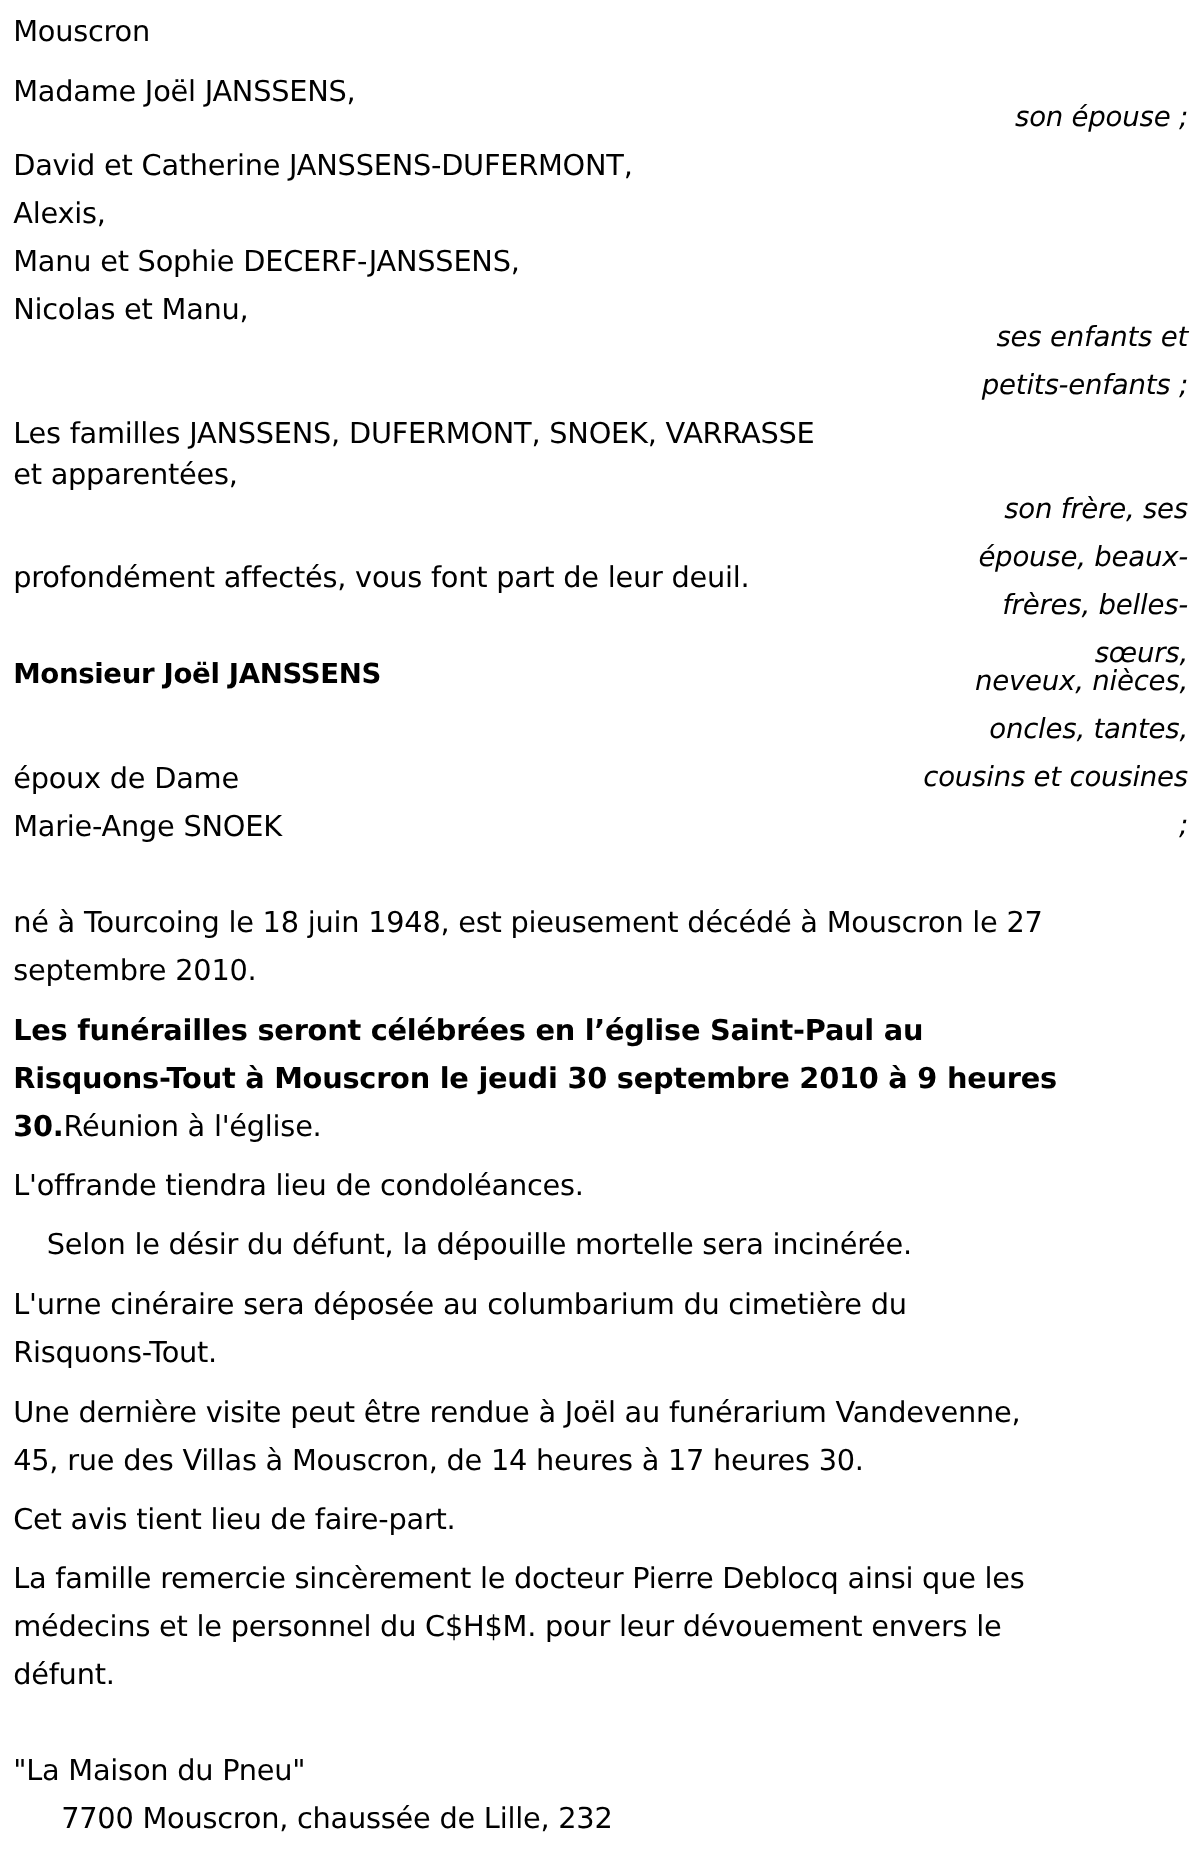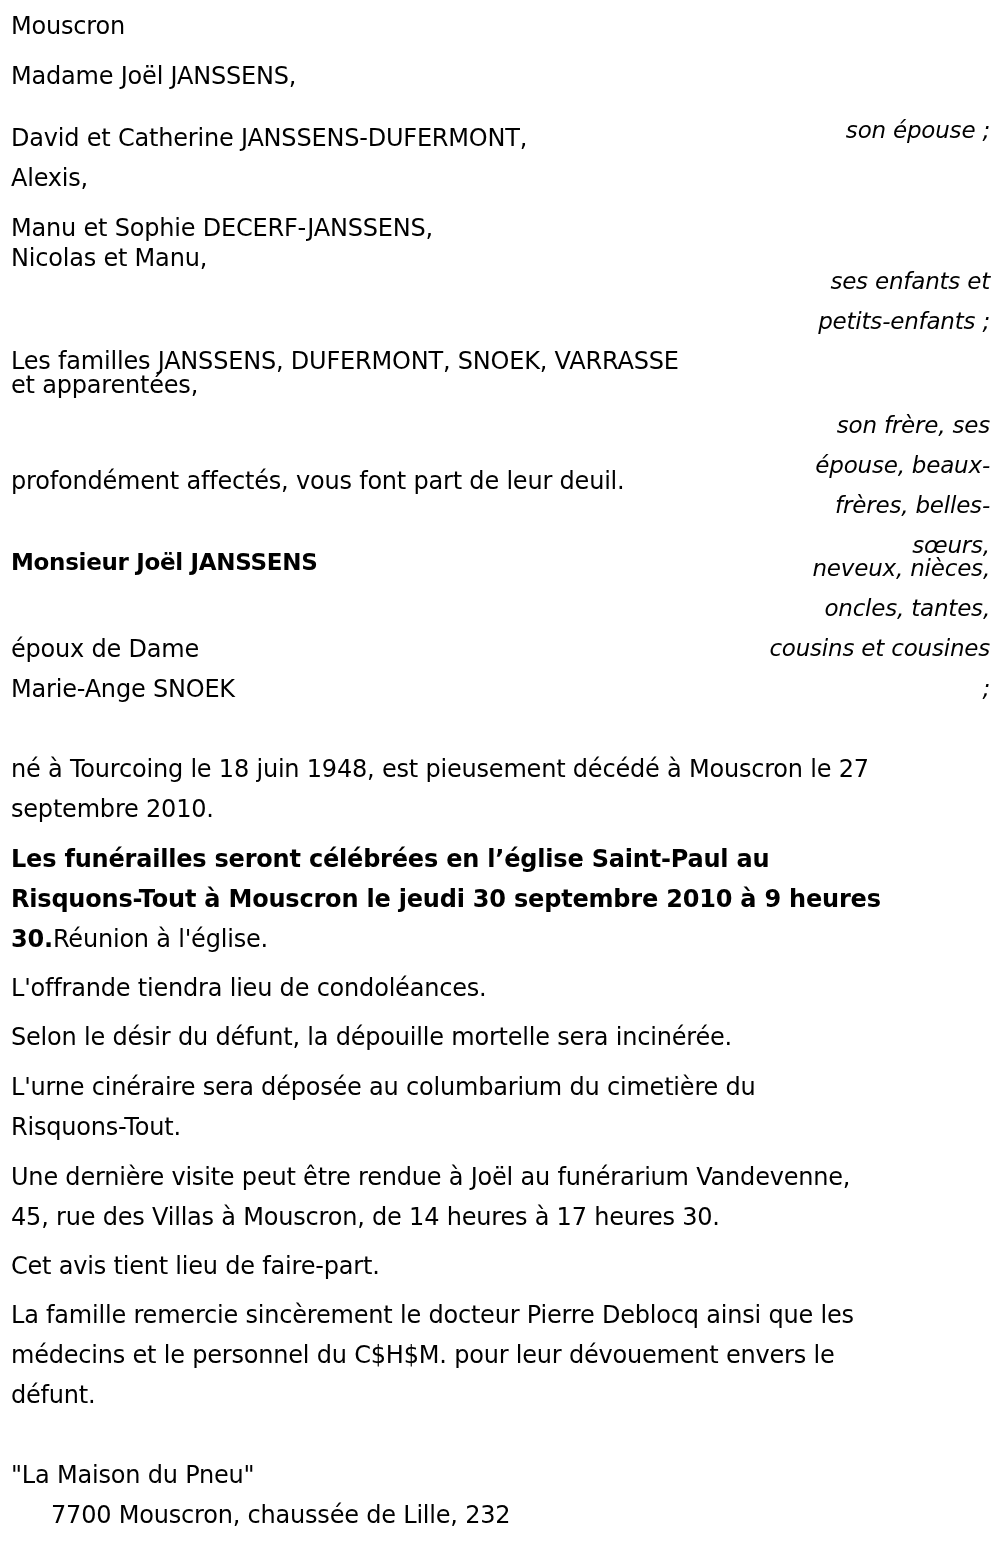--- a/index.html
+++ b/index.html
@@ -13,31 +13,31 @@
   .name { position: absolute; left: 11px; font-weight: bold; font-size: 23px; line-height: 44px; white-space: nowrap; letter-spacing: -0.3px; }
   .bold { font-weight: bold; }
 </style>
 </head>
 <body>
 
 <div>
   <div class="line" style="top:6px;">Mouscron</div>
 
   <div class="line" style="top:56px;">Madame Joël JANSSENS,</div>
-  <div class="right" style="top:78px;margin-top:32px;">son épouse ;</div>
+  <div class="right" style="top:78px;">son épouse ;</div>
 
   <div class="line" style="top:118px;">David et Catherine JANSSENS-DUFERMONT,</div>
   <div class="line" style="top:158px;">Alexis,</div>
-  <div class="line" style="top:208px;">Manu et Sophie DECERF-JANSSENS,</div>
+  <div class="line" style="top:198px;">Manu et Sophie DECERF-JANSSENS,</div>
   <div class="line" style="top:238px;">Nicolas et Manu,</div>
   <div class="right" style="top:261px;">ses enfants et</div>
   <div class="right" style="top:301px;">petits-enfants ;</div>
 
   <div class="line" style="top:341px;">Les familles JANSSENS, DUFERMONT, SNOEK, VARRASSE</div>
-  <div class="line" style="top:365px;">et apparentées,</div>
+  <div class="line" style="top:375px;">et apparentées,</div>
 
   <div class="right" style="top:405px;">son frère, ses</div>
   <div class="right" style="top:445px;">épouse, beaux-</div>
   <div class="right" style="top:485px;">frères, belles-</div>
   <div class="right" style="top:525px;">sœurs,</div>
   <div class="right" style="top:548px;">neveux, nièces,</div>
   <div class="right" style="top:588px;">oncles, tantes,</div>
   <div class="right" style="top:628px;font-style:italic;">cousins et cousines</div>
   <div class="right" style="top:668px;">;</div>
 
@@ -51,21 +51,21 @@
   <div class="line" style="top:749px;">né à Tourcoing le 18 juin 1948, est pieusement décédé à Mouscron le 27</div>
   <div class="line" style="top:789px;">septembre 2010.</div>
 
   <div class="line bold" style="top:839px;">Les funérailles seront célébrées en l’église Saint-Paul au</div>
   <div class="line bold" style="top:879px;">Risquons-Tout à Mouscron le jeudi 30 septembre 2010 à 9 heures</div>
   <div class="line" style="top:919px;">
     <span class="bold">30.</span><span>Réunion à l'église.</span>
   </div>
 
   <div class="line" style="top:968px;">L'offrande tiendra lieu de condoléances.</div>
-  <div class="line" style="top:1017px;">Selon le désir du défunt, la dépouille mortelle sera incinérée.</div>
+  <div class="line" style="top:1017px;margin-left:28px;">Selon le désir du défunt, la dépouille mortelle sera incinérée.</div>
   <div class="line" style="top:1067px;">L'urne cinéraire sera déposée au columbarium du cimetière du</div>
   <div class="line" style="top:1107px;">Risquons-Tout.</div>
   <div class="line" style="top:1157px;">Une dernière visite peut être rendue à Joël au funérarium Vandevenne,</div>
   <div class="line" style="top:1197px;">45, rue des Villas à Mouscron, de 14 heures à 17 heures 30.</div>
   <div class="line" style="top:1246px;">Cet avis tient lieu de faire-part.</div>
   <div class="line" style="top:1295px;">La famille remercie sincèrement le docteur Pierre Deblocq ainsi que les</div>
   <div class="line" style="top:1335px;">médecins et le personnel du C$H$M. pour leur dévouement envers le</div>
   <div class="line" style="top:1375px;">défunt.</div>
 
   <div class="line" style="top:1455px;">"La Maison du Pneu"</div>

